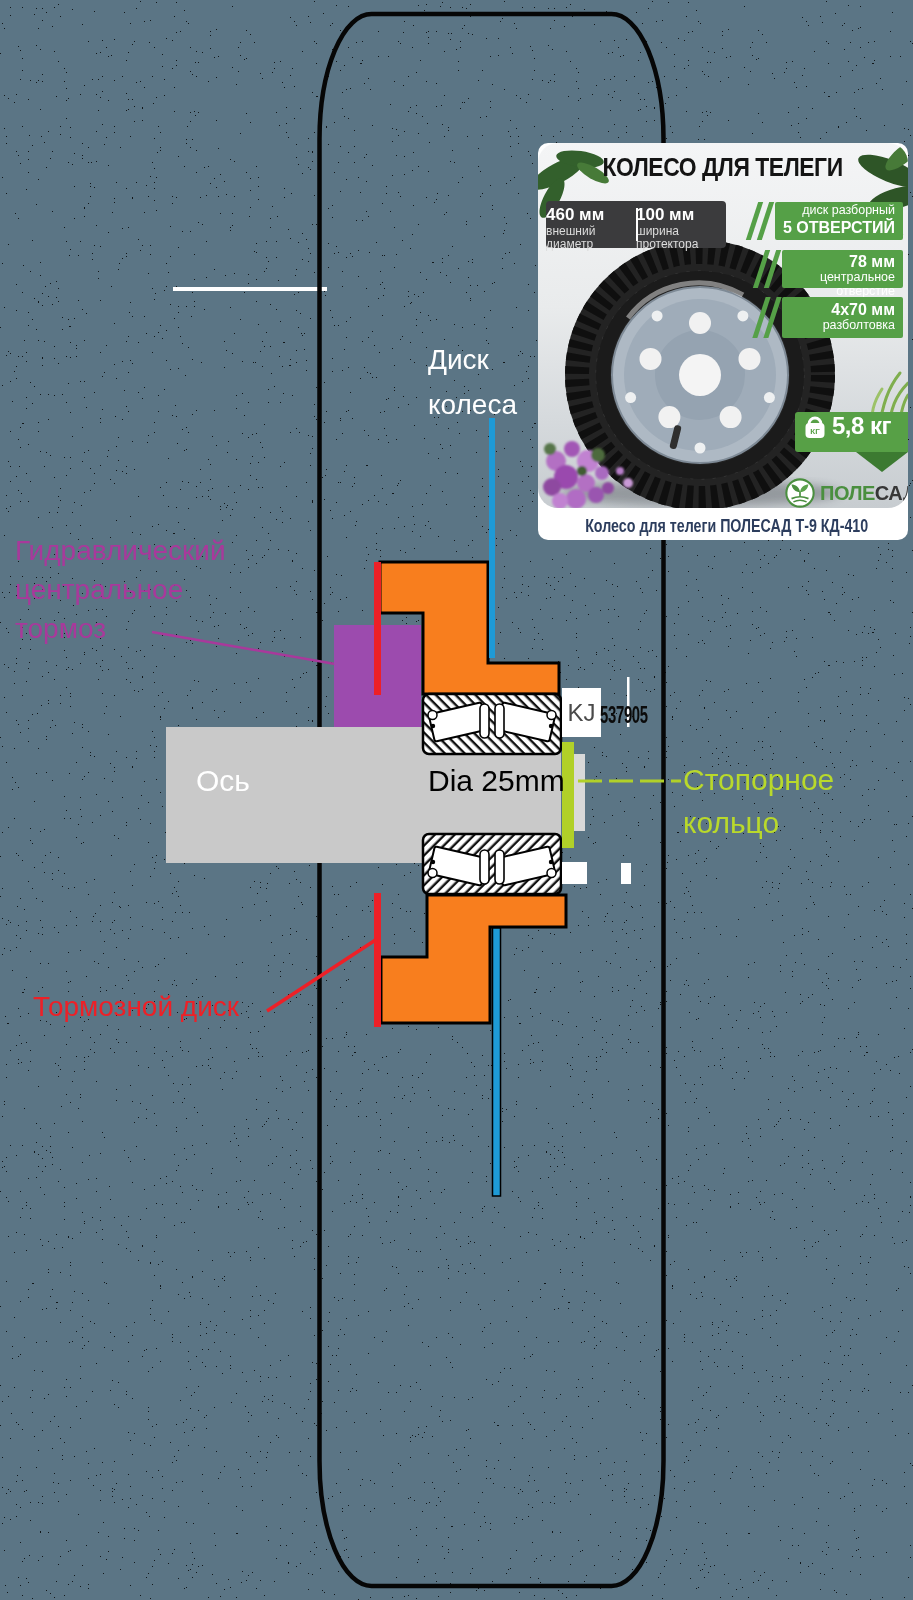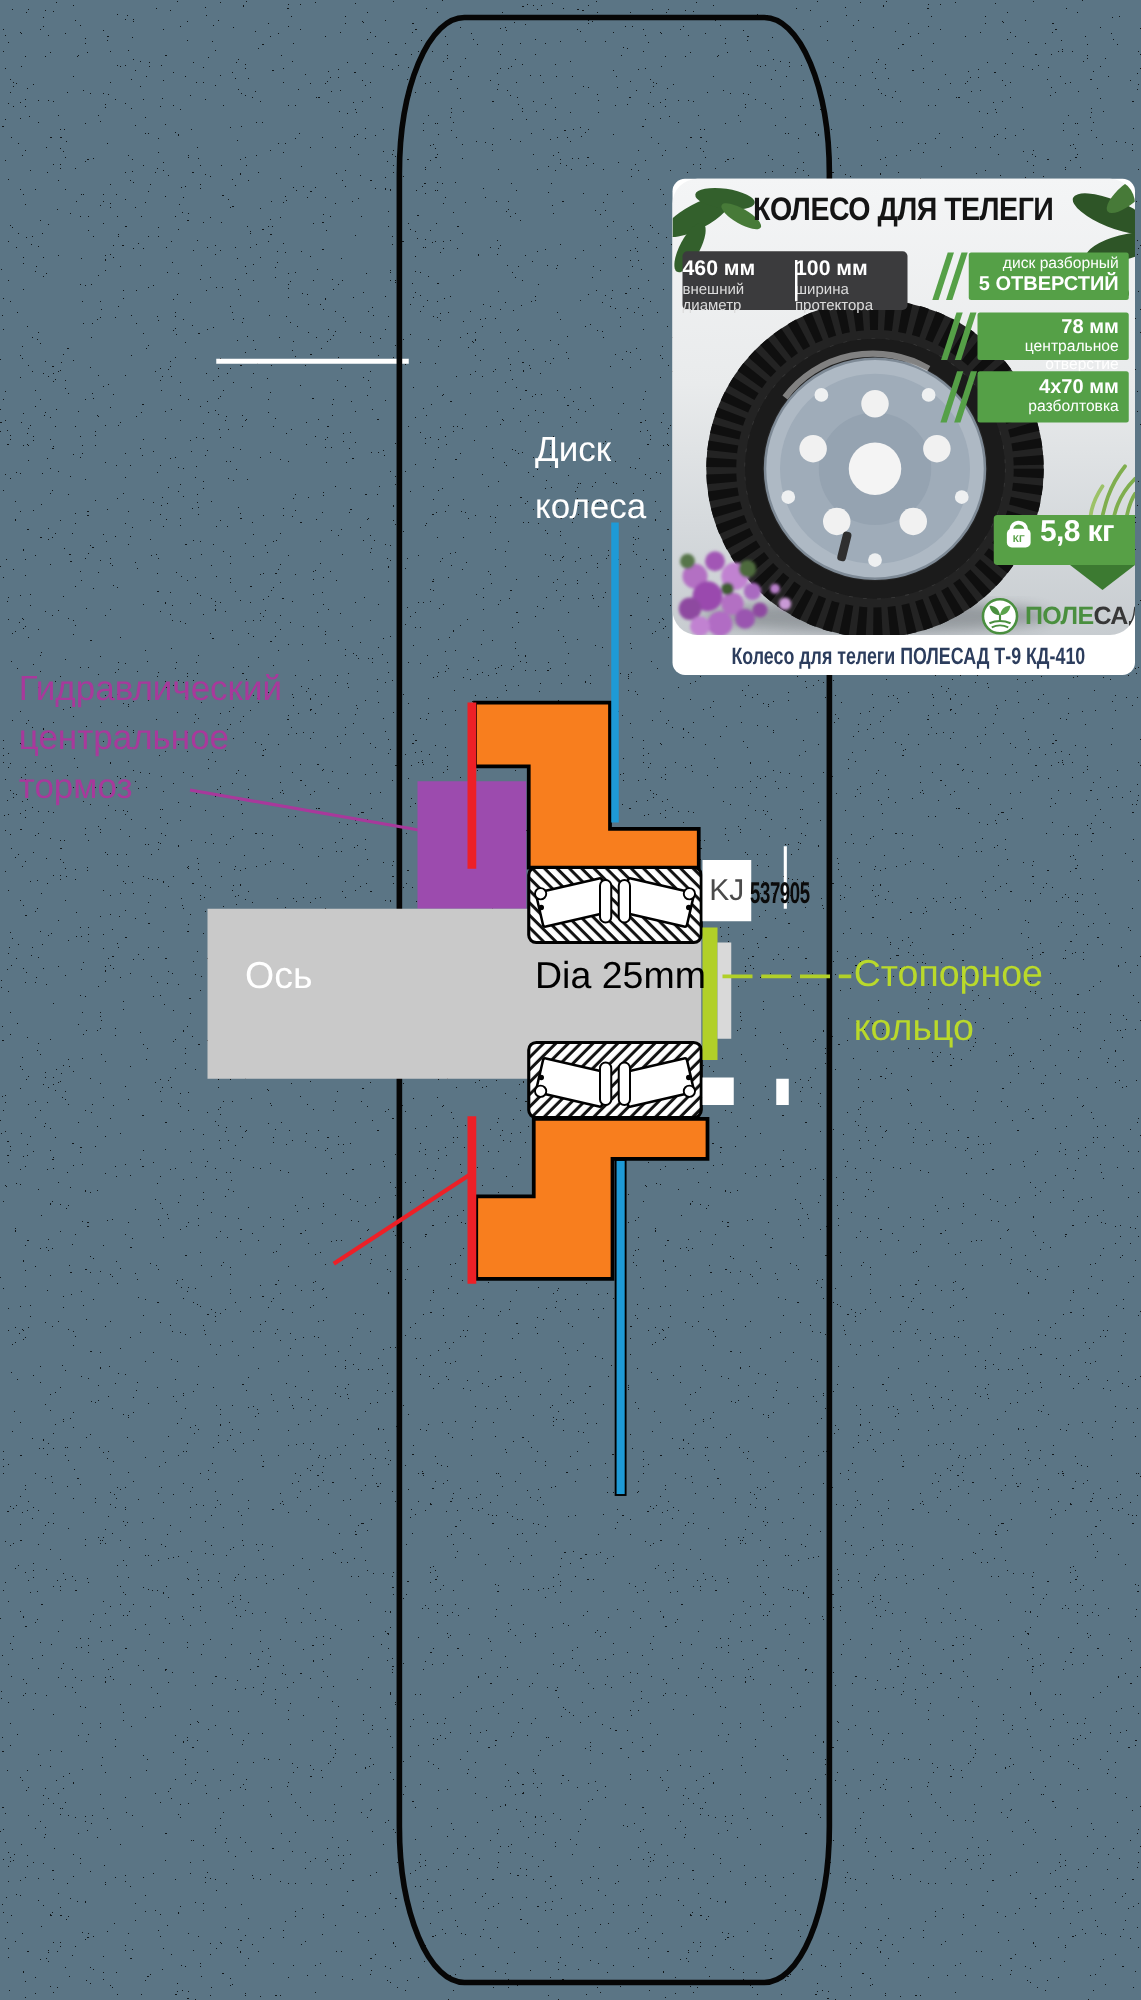--- a/index.html
+++ b/index.html
@@ -141,20 +141,21 @@
   </div>
   <div class="kj-num">
     <span>537905</span>
   </div>
 
   <div class="lbl lbl-ring">
     <div>Стопорное</div>
     <div>кольцо</div>
   </div>
 
+  <div class="lbl lbl-bd">Тормозной диск</div>
 
   <div class="card">
     <div class="photo">
 
       <svg width="370" height="365" viewBox="0 0 370 365">
         <defs>
           <filter id="soft">
               <feGaussianBlur stdDeviation="5"></feGaussianBlur>
             </filter>
           <filter id="soft2">

